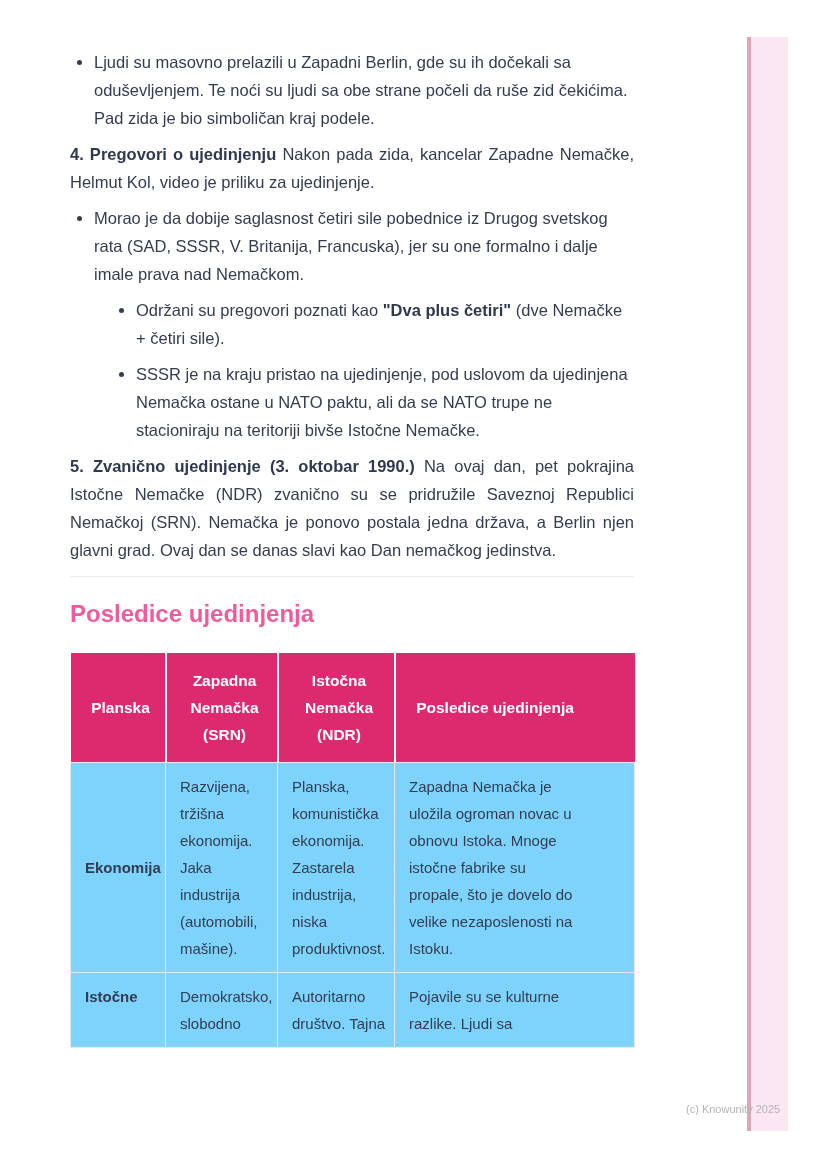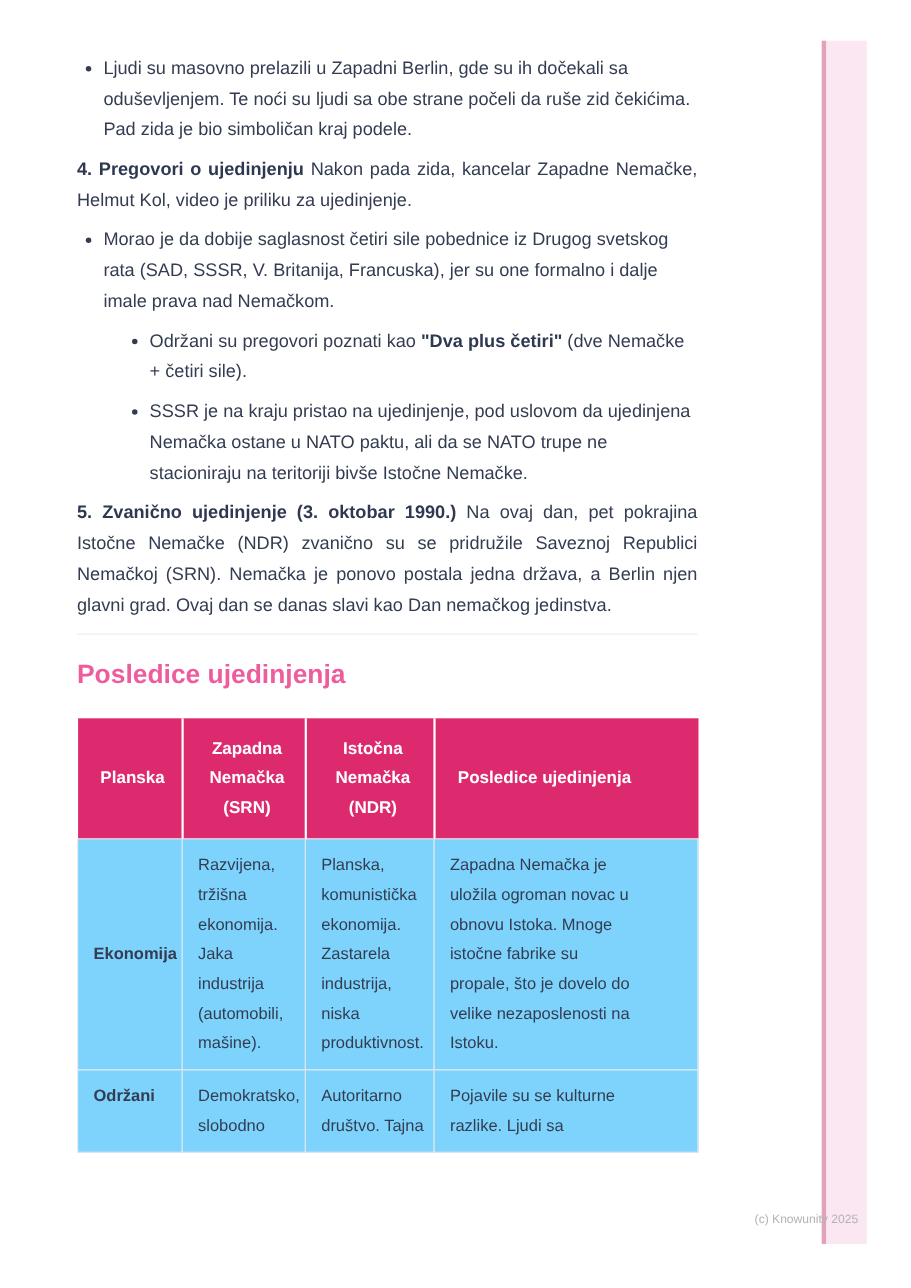--- a/index.html
+++ b/index.html
@@ -142,21 +142,21 @@
           </tr>
         </thead>
         <tbody>
           <tr>
             <td class="aspect">Ekonomija</td>
             <td>Razvijena, tržišna ekonomija. Jaka industrija (automobili, mašine).</td>
             <td>Planska, komunistička ekonomija. Zastarela industrija, niska produktivnost.</td>
             <td>Zapadna Nemačka je uložila ogroman novac u obnovu Istoka. Mnoge istočne fabrike su propale, što je dovelo do velike nezaposlenosti na Istoku.</td>
           </tr>
           <tr class="row-clipped">
-            <td class="aspect">Održani</td>
+            <td class="aspect">Istočne</td>
             <td>Demokratsko, slobodno</td>
             <td>Autoritarno društvo. Tajna</td>
             <td>Pojavile su se kulturne razlike. Ljudi sa</td>
           </tr>
         </tbody>
       </table>
 
     </main>
   </div>
 

